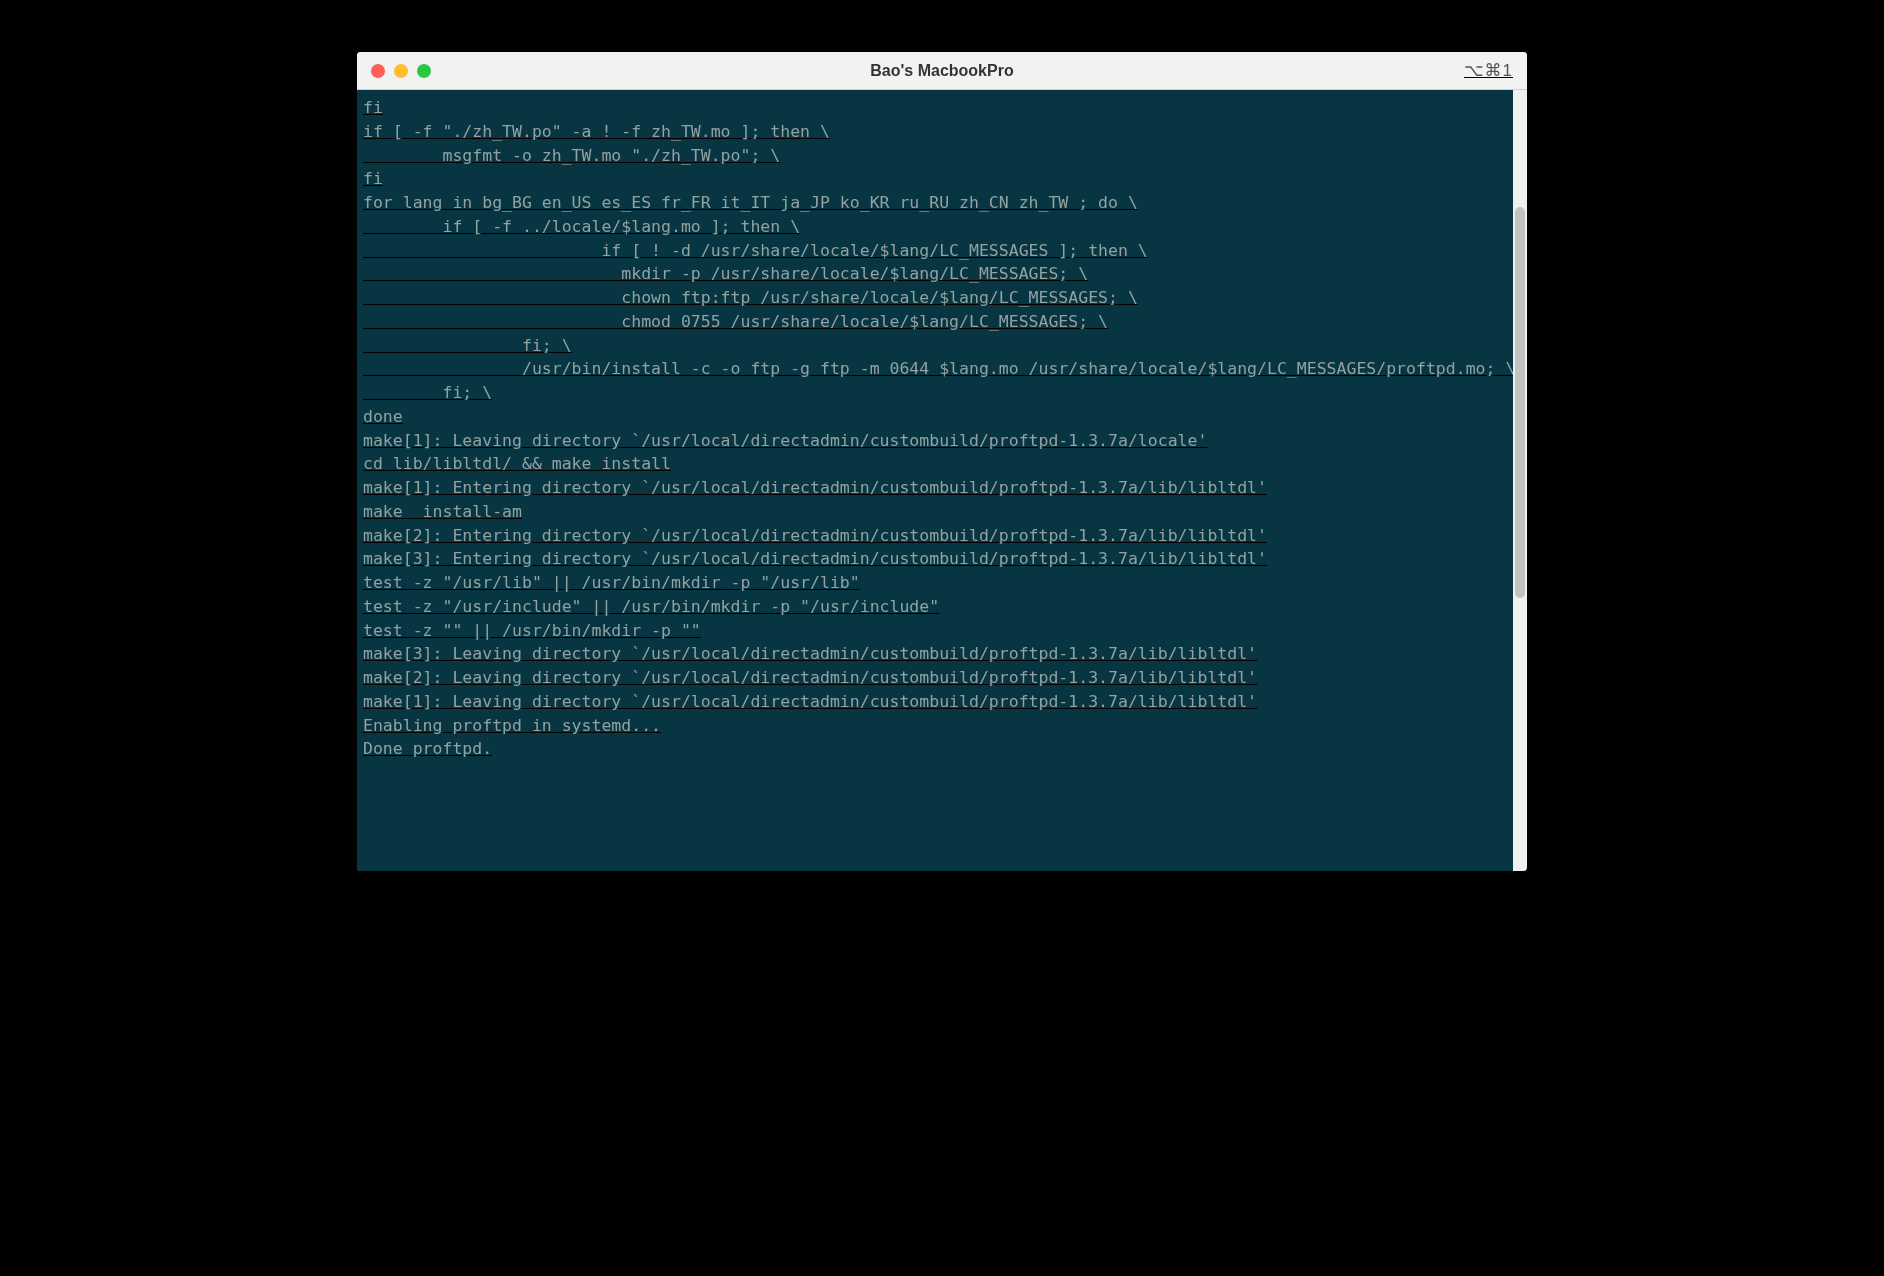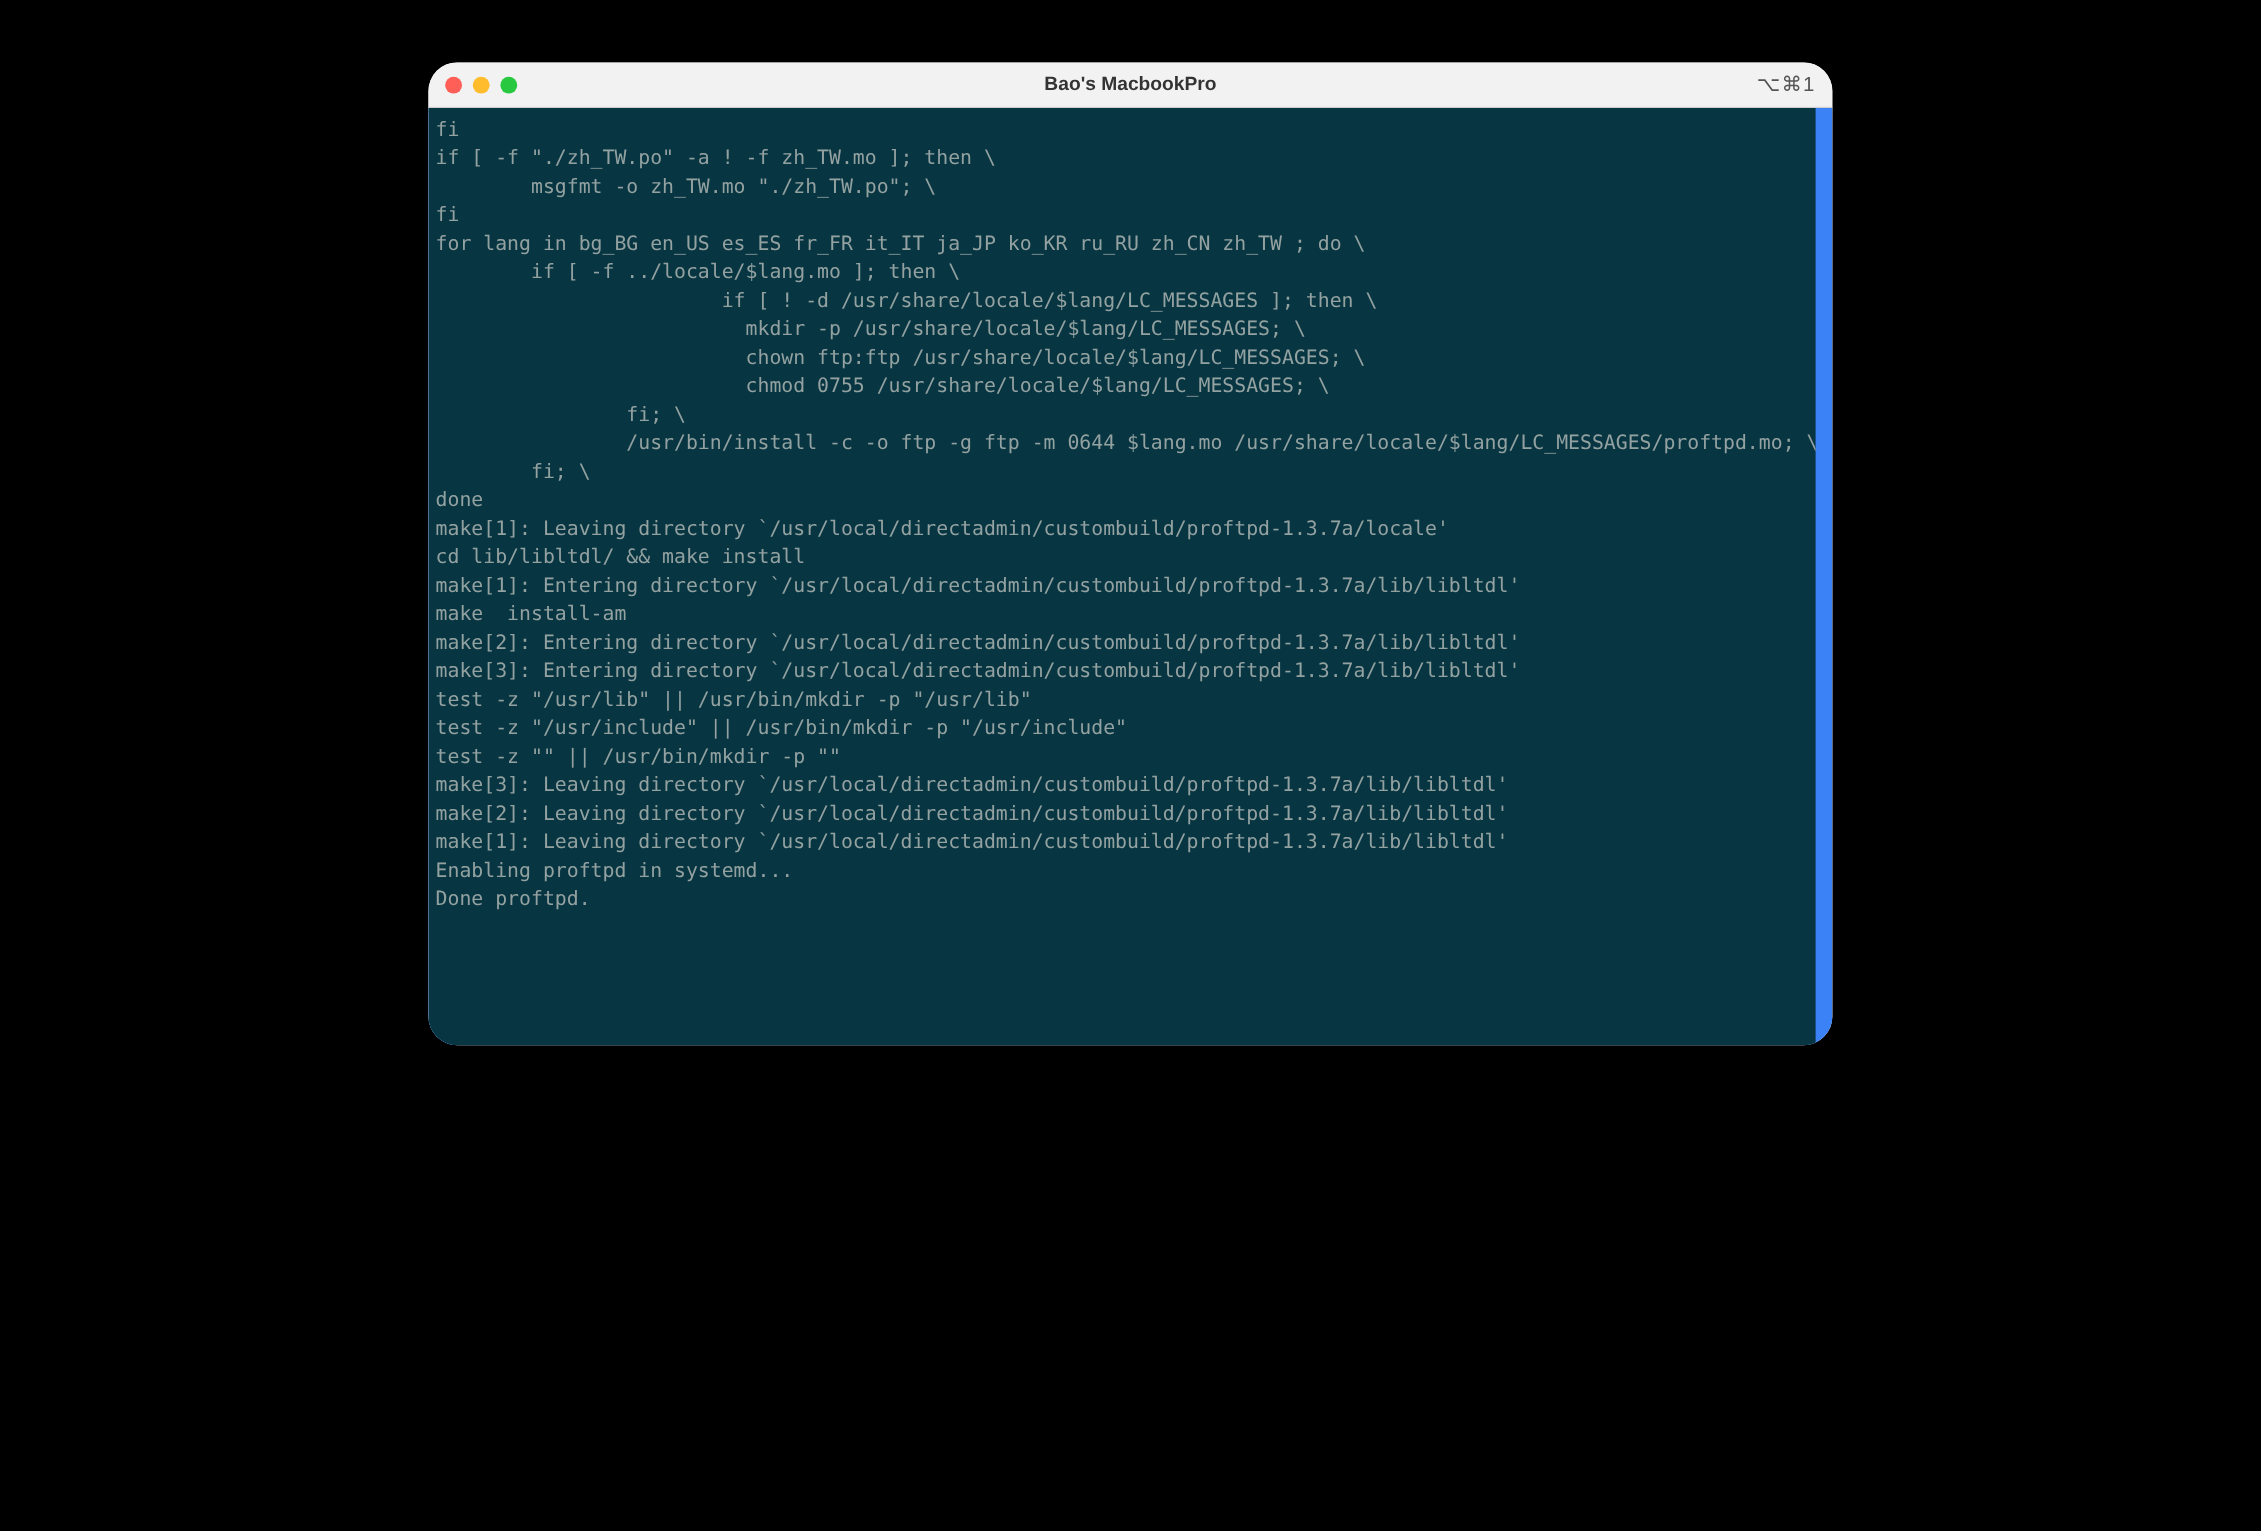--- a/index.html
+++ b/index.html
@@ -9,23 +9,24 @@
       height: 1276px;
       display: flex;
       align-items: flex-start;
       justify-content: center;
       padding-top: 52px;
       font-family: -apple-system, BlinkMacSystemFont, "Segoe UI", sans-serif;
     }
     .window {
       width: 1170px;
       background: #fff;
-      border-radius: 24px;
+      border-radius: 4px;
       overflow: hidden;
       box-shadow: 0 20px 60px rgba(0,0,0,0.6);
+      text-decoration: underline;
     }
     .titlebar {
       height: 38px;
       background: #f2f2f2;
       display: flex;
       align-items: center;
       padding: 0 14px;
       position: relative;
       border-bottom: 1px solid #d0d0d0;
     }
@@ -54,22 +55,21 @@
     }
     .titlebar-right {
       margin-left: auto;
       font-size: 17px;
       color: #555;
       letter-spacing: 1px;
       font-weight: 500;
     }
     .terminal-wrap {
       display: flex;
-      background: #3b82f6;
-      align-items: center;
+      background: #0f172a;
     }
     .terminal {
       flex: 1;
       background: #073642;
       color: #93a1a1;
       font-family: "Menlo", "Monaco", "Consolas", monospace;
       font-size: 16.5px;
       line-height: 1.44;
       padding: 6px 6px 110px 6px;
       white-space: pre;

